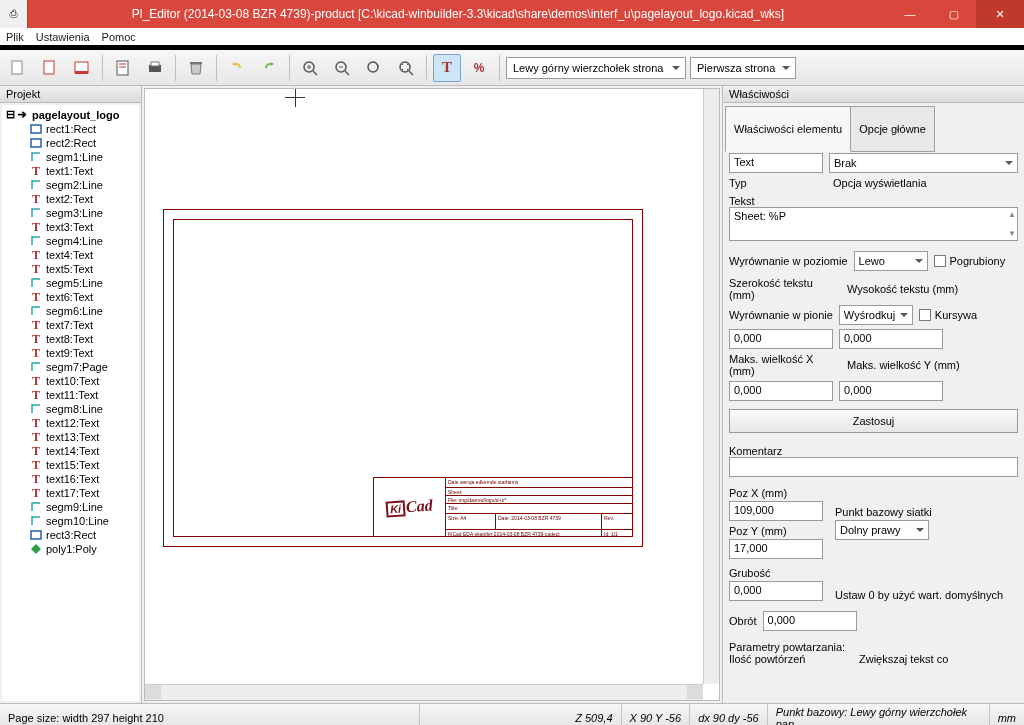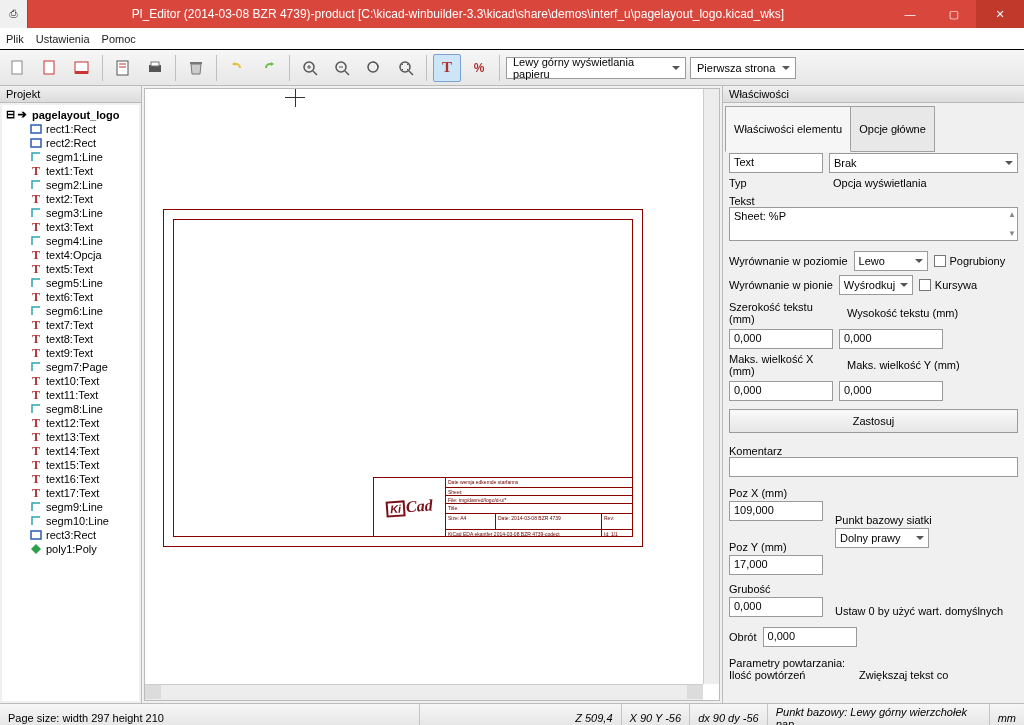--- a/index.html
+++ b/index.html
@@ -3,21 +3,21 @@
 <meta charset="utf-8">
 <style>
 * { box-sizing: border-box; margin: 0; padding: 0; font-family: 'Segoe UI', Tahoma, sans-serif; font-size: 11px; }
 html, body { width: 1024px; height: 725px; overflow: hidden; background: #fff; }
 .titlebar { height: 28px; background: #d9463c; display: flex; align-items: center; color: #fff; }
 .titlebar .app-icon { width: 28px; height: 28px; display: flex; align-items: center; justify-content: center; background: #f0f0f0; color: #000; font-size: 10px; border-right: 1px solid #c0352e; }
 .titlebar .title { flex: 1; text-align: center; font-size: 12px; }
 .titlebar .win-btns { display: flex; }
 .titlebar .win-btn { width: 44px; height: 28px; display: flex; align-items: center; justify-content: center; }
 .titlebar .close { background: #c0392b; width: 48px; color: #fff; }
-.menubar { height: 22px; background: #fff; border-bottom: 1px solid #000000; display: flex; align-items: center; padding: 0 6px; gap: 12px; }
+.menubar { height: 22px; background: #fff; border-bottom: 5px solid #000000; display: flex; align-items: center; padding: 0 6px; gap: 12px; }
 .menubar span { color: #222; }
 .toolbar { height: 36px; background: linear-gradient(#f7f7f7,#e6e6e6); border-bottom: 1px solid #bbb; display: flex; align-items: center; padding: 0 4px; gap: 4px; }
 .tbtn { width: 28px; height: 28px; display: flex; align-items: center; justify-content: center; border: 1px solid transparent; border-radius: 2px; }
 .tbtn.active { background: #cde6f7; border-color: #7da2ce; }
 .tsep { width: 1px; height: 26px; background: #c0c0c0; margin: 0 2px; }
 .combo { height: 22px; border: 1px solid #9a9a9a; background: #fff; padding: 0 18px 0 6px; display: flex; align-items: center; position: relative; }
 .combo::after { content: ""; position: absolute; right: 5px; top: 8px; border: 4px solid transparent; border-top-color: #555; }
 .main-row { display: flex; height: calc(100% - 28px - 22px - 36px - 22px); }
 .left-panel { width: 142px; background: #f0f0f0; border-right: 1px solid #bbb; display: flex; flex-direction: column; }
 .panel-title { background: linear-gradient(#f0f0f0,#dcdcdc); padding: 2px 6px; font-size: 11px; border-bottom: 1px solid #bbb; }
@@ -170,21 +170,21 @@
     </div>
   <div class="tsep"></div>
   <div class="tbtn active">
       <span style="color:#b03030;font-family:serif;font-size:15px;font-weight:bold">T</span>
     </div>
   <div class="tbtn">
       <span style="color:#b03030;font-size:12px;font-weight:bold">%</span>
     </div>
   <div class="tsep"></div>
   <div class="combo" style="width:180px">
-      <span>Lewy górny wyświetlania papieru</span>
+      <span>Lewy górny wierzchołek strona</span>
     </div>
   <div class="combo" style="width:106px">
       <span>Pierwsza strona</span>
     </div>
 </div>
 
 <div class="main-row">
 
   <div class="left-panel">
     <div class="panel-title">Projekt</div>
@@ -258,21 +258,21 @@
               <svg width="12" height="12">
                 <path d="M2 10 L2 2 L10 2" fill="none" stroke="#2aa5b0" stroke-width="1.5"></path>
               </svg>
             </span>
             <span class="tree-label">segm4:Line</span>
           </div>
           <div class="tree-item child">
             <span class="tree-icon">
               <span style="color:#b03030;font-family:serif;font-weight:bold;font-size:12px">T</span>
             </span>
-            <span class="tree-label">text4:Opcja</span>
+            <span class="tree-label">text4:Text</span>
           </div>
           <div class="tree-item child">
             <span class="tree-icon">
               <span style="color:#b03030;font-family:serif;font-weight:bold;font-size:12px">T</span>
             </span>
             <span class="tree-label">text5:Text</span>
           </div>
           <div class="tree-item child">
             <span class="tree-icon">
               <svg width="12" height="12">
@@ -488,39 +488,39 @@
         <div class="form-row" style="margin-top:10px">
           <span class="form-label">Wyrównanie w poziomie</span>
           <div class="select-sm" style="width:74px">
               <span>Lewo</span>
             </div>
           <label class="checkbox">
               <span class="cb-box"></span>
               <span>Pogrubiony</span>
             </label>
         </div>
+        <div class="form-row" style="margin-top:6px">
+          <div style="width:112px">
+              <div class="form-label">Szerokość tekstu (mm)</div>
+            </div>
+          <div>
+              <div class="form-label">Wysokość tekstu (mm)</div>
+            </div>
+        </div>
+
         <div class="form-row">
           <span class="form-label">Wyrównanie w pionie</span>
           <div class="select-sm" style="width:74px">
               <span>Wyśrodkuj</span>
             </div>
           <label class="checkbox">
               <span class="cb-box"></span>
               <span>Kursywa</span>
             </label>
         </div>
-
-        <div class="form-row" style="margin-top:6px">
-          <div style="width:112px">
-              <div class="form-label">Szerokość tekstu (mm)</div>
-            </div>
-          <div>
-              <div class="form-label">Wysokość tekstu (mm)</div>
-            </div>
-        </div>
         <div class="form-row">
           <div class="text-input" style="width:104px">0,000</div>
           <div class="text-input" style="width:104px">0,000</div>
         </div>
 
         <div class="form-row">
           <div style="width:112px">
               <div class="form-label">Maks. wielkość X (mm)</div>
             </div>
           <div>
@@ -536,21 +536,21 @@
             <span>Zastosuj</span>
           </div>
 
         <div class="form-label" style="margin-top:12px">Komentarz</div>
         <div class="text-input" style="width:100%"></div>
 
         <div class="form-row" style="margin-top:10px">
           <div style="width:100px">
             <div class="form-label">Poz X (mm)</div>
             <div class="text-input" style="width:94px;margin-top:2px">109,000</div>
-            <div class="form-label" style="margin-top:20px">Poz Y (mm)</div>
+            <div class="form-label" style="margin-top:4px">Poz Y (mm)</div>
             <div class="text-input" style="width:94px;margin-top:2px">17,000</div>
           </div>
           <div style="flex:1">
             <div class="form-label">Punkt bazowy siatki</div>
             <div class="select-sm" style="width:94px;margin-top:2px">
                 <span>Dolny prawy</span>
               </div>
           </div>
         </div>
 

